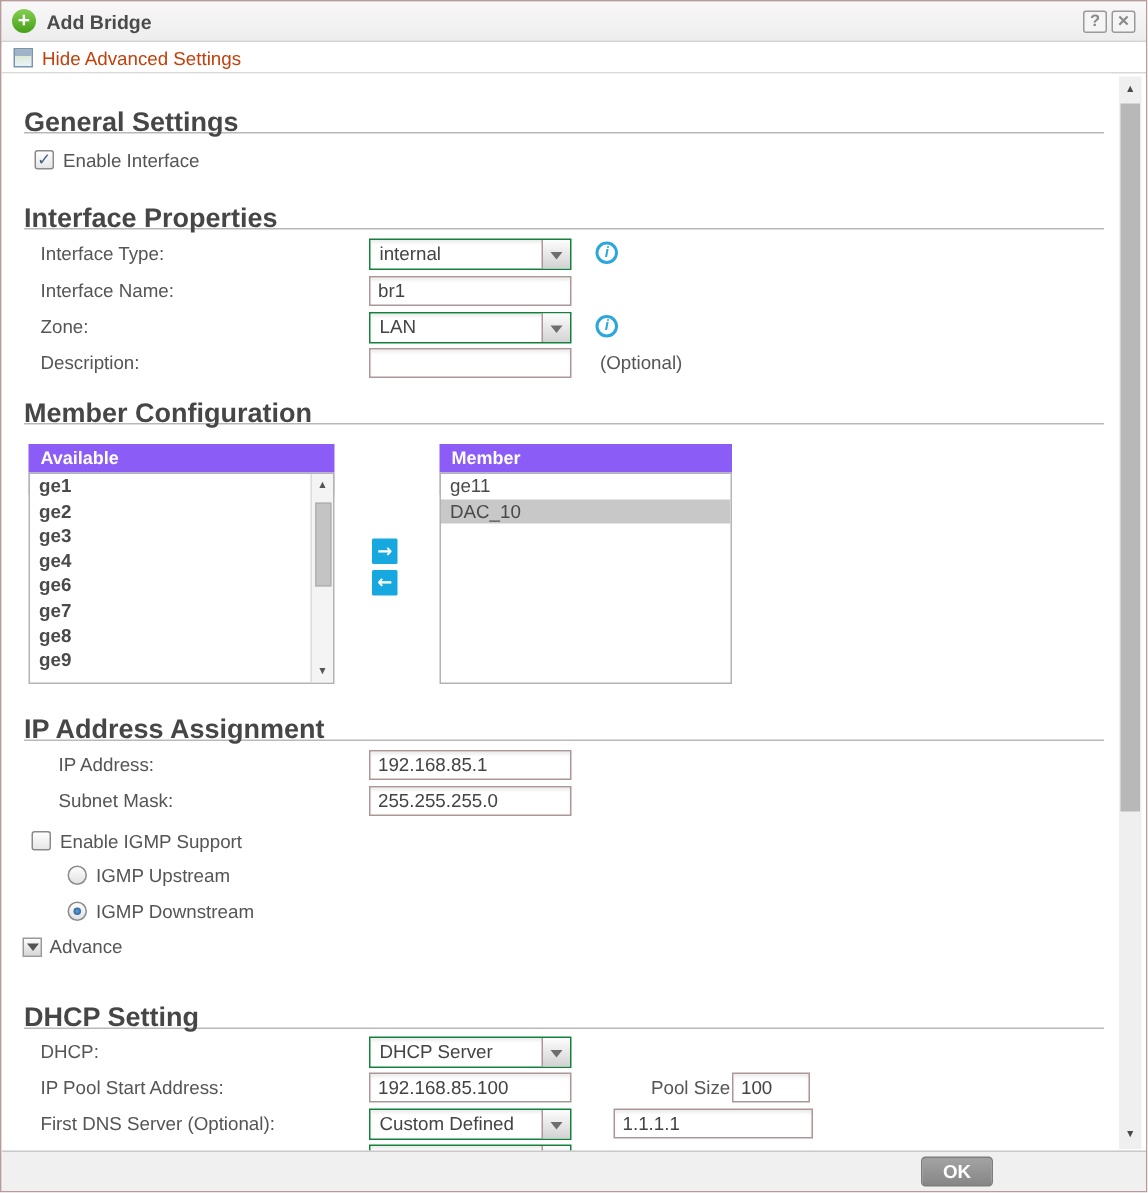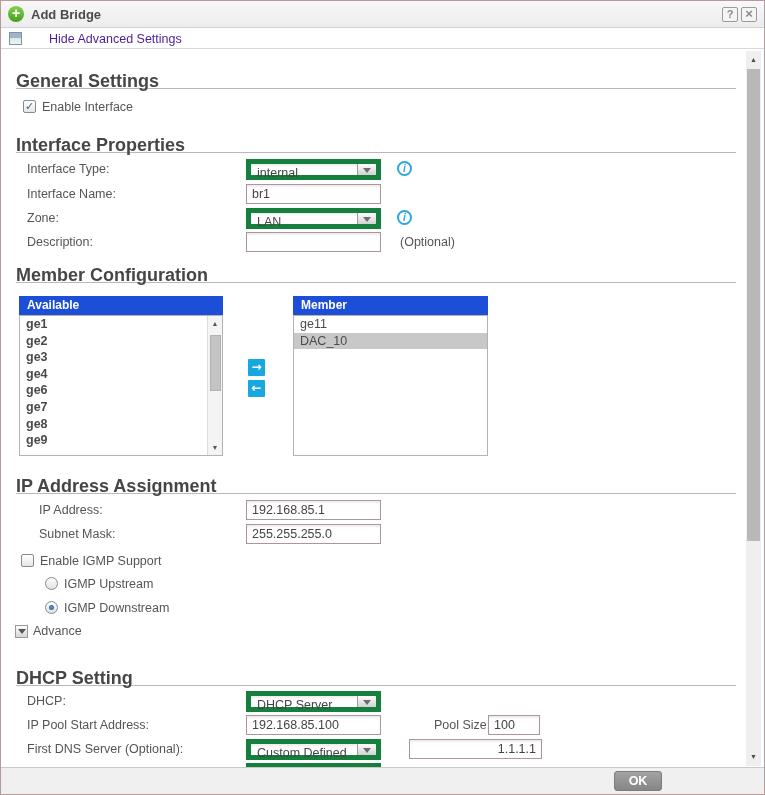--- a/index.html
+++ b/index.html
@@ -38,39 +38,39 @@
   
   .toolbar {
     position:absolute; top:28px; left:0; right:0; height:20px;
     background:#fff; border-bottom:1px solid #d8d8d8;
   }
   .adv-icon {
     position:absolute; left:8px; top:3px; width:13px; height:13px;
     border:1px solid #7d93ab;
     background:linear-gradient(#9fb4c9 0%, #9fb4c9 42%, #dcead6 42%, #e9f2fb 100%);
   }
-  .adv-label { position:absolute; left:27px; top:3px; color:#4c1d95;margin-left:21px; }
+  .adv-label { position:absolute; left:27px; top:3px; color:#c2410c; }
   
   .content {
     position:absolute; top:48px; left:0; width:740px; height:720px;
     background:#fff; overflow:hidden;
   }
   .section-h {
     position:absolute; left:15px; right:5px; height:18px;
     font-weight:bold; font-size:18px; color:#464646;
     border-bottom:1px solid #b9b9b9; padding-bottom:4px;
   }
   .lbl { position:absolute; white-space:nowrap; color:#555; }
   .txt-input {
     position:absolute; height:20px; border:1px solid #ab9797; background:#fff;
     font-family:"Liberation Sans", sans-serif; font-size:12.5px; color:#444;
     padding:1px 5px; box-shadow:inset 0 2px 2px rgba(0,0,0,0.07); outline:none;
   }
   .dd {
-    position:absolute; width:135px; height:21px; border:5px solid #15803d;
+    position:absolute; width:135px; height:21px; border:1px solid #15803d;
     background:#fff; box-shadow:inset 0 2px 2px rgba(0,0,0,0.07); cursor:pointer;
   }
   .dd .dd-text {
     position:absolute; left:6px; top:2px; right:22px; color:#444;
     overflow:hidden; white-space:nowrap;
   }
   .dd .dd-btn {
     position:absolute; right:0; top:0; bottom:0; width:19px;
     border-left:1px solid #ab9797;
     background:linear-gradient(#fdfdfd,#d2d2d2);
@@ -100,21 +100,21 @@
     position:absolute; left:3px; top:3px; width:5px; height:5px;
     border-radius:50%; background:radial-gradient(#5f9fd8,#1c4e86);
   }
   .collapse-btn {
     position:absolute; width:13px; height:13px; border:1px solid #999;
     background:linear-gradient(#fdfdfd,#d5d5d5); cursor:pointer;
   }
   .collapse-btn .tri-down { margin-top:-3px; border-top-color:#555; }
   
   .list-header {
-    position:absolute; height:34px; background:#1d4ed8; color:#fff;
+    position:absolute; height:34px; background:#8b5cf6; color:#fff;
     font-weight:bold; font-size:12px; padding:2px 0 0 8px;
   }
   .list-body {
     position:absolute; border:1px solid #b3b3b3; background:#fff; overflow:hidden;
   }
   .list-item {
     height:16.6px; padding:1px 0 0 6px; color:#4a4a4a; cursor:pointer;
     white-space:nowrap;
   }
   .list-item.selected { background:#c8c8c8; }
@@ -284,21 +284,21 @@
     <div class="lbl" style="left:433px; top:669px;">Pool Size:</div>
     <input class="txt-input" style="left: 487px; top: 666px; width: 52px;" value="100">
 
     <div class="lbl" style="left:26px; top:693px;">First DNS Server (Optional):</div>
     <div class="dd" style="left:245px; top:690px;">
       <span class="dd-text">Custom Defined</span>
       <span class="dd-btn">
           <span class="tri-down"></span>
         </span>
     </div>
-    <input class="txt-input" style="left: 408px; top: 690px; width: 133px; text-align: right;" value="1.1.1.1">
+    <input class="txt-input" style="left: 408px; top: 690px; width: 133px;" value="1.1.1.1">
 
     <div class="dd" style="left:245px; top:714px;">
       <span class="dd-btn"></span>
     </div>
   </div>
 
   <div class="main-sb">
     <div class="sb-up">▲</div>
     <div class="sb-thumb"></div>
     <div class="sb-down">▼</div>

